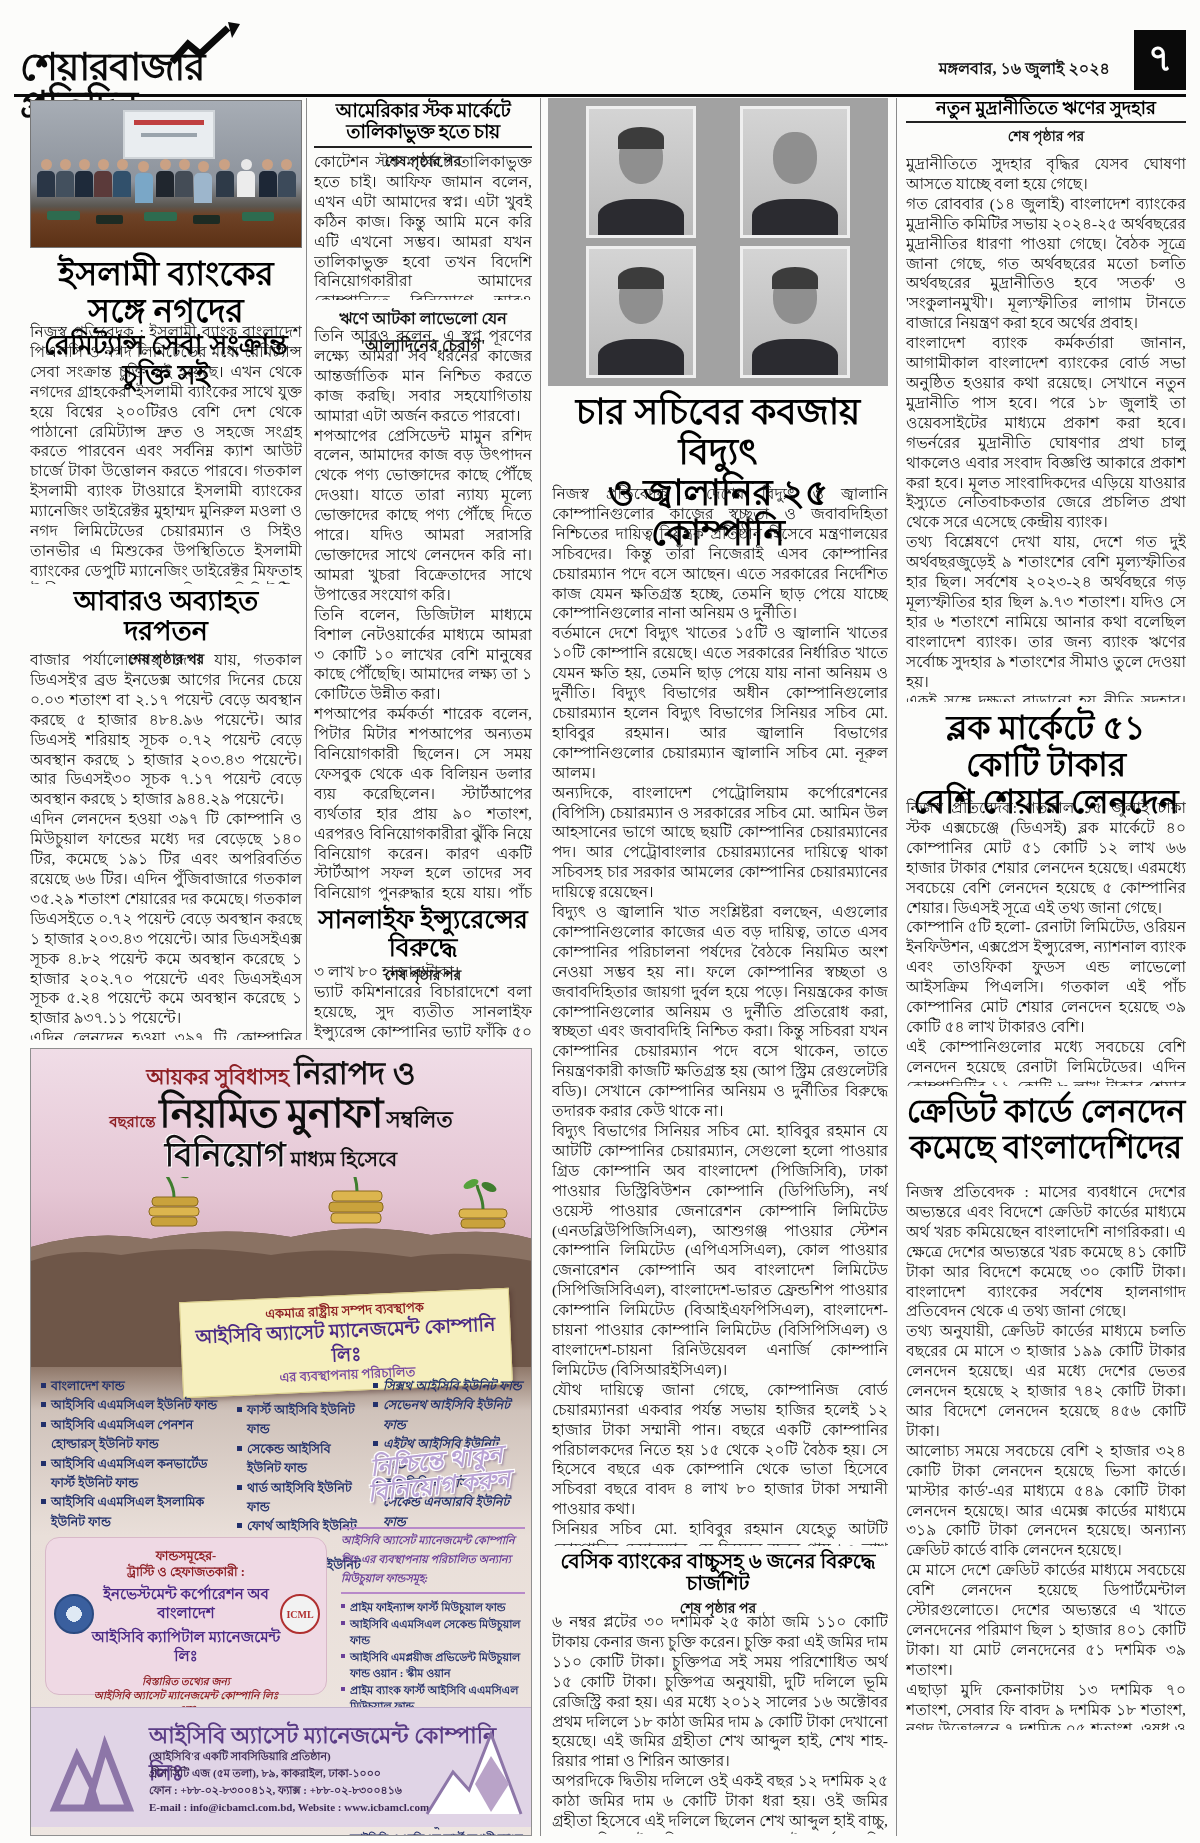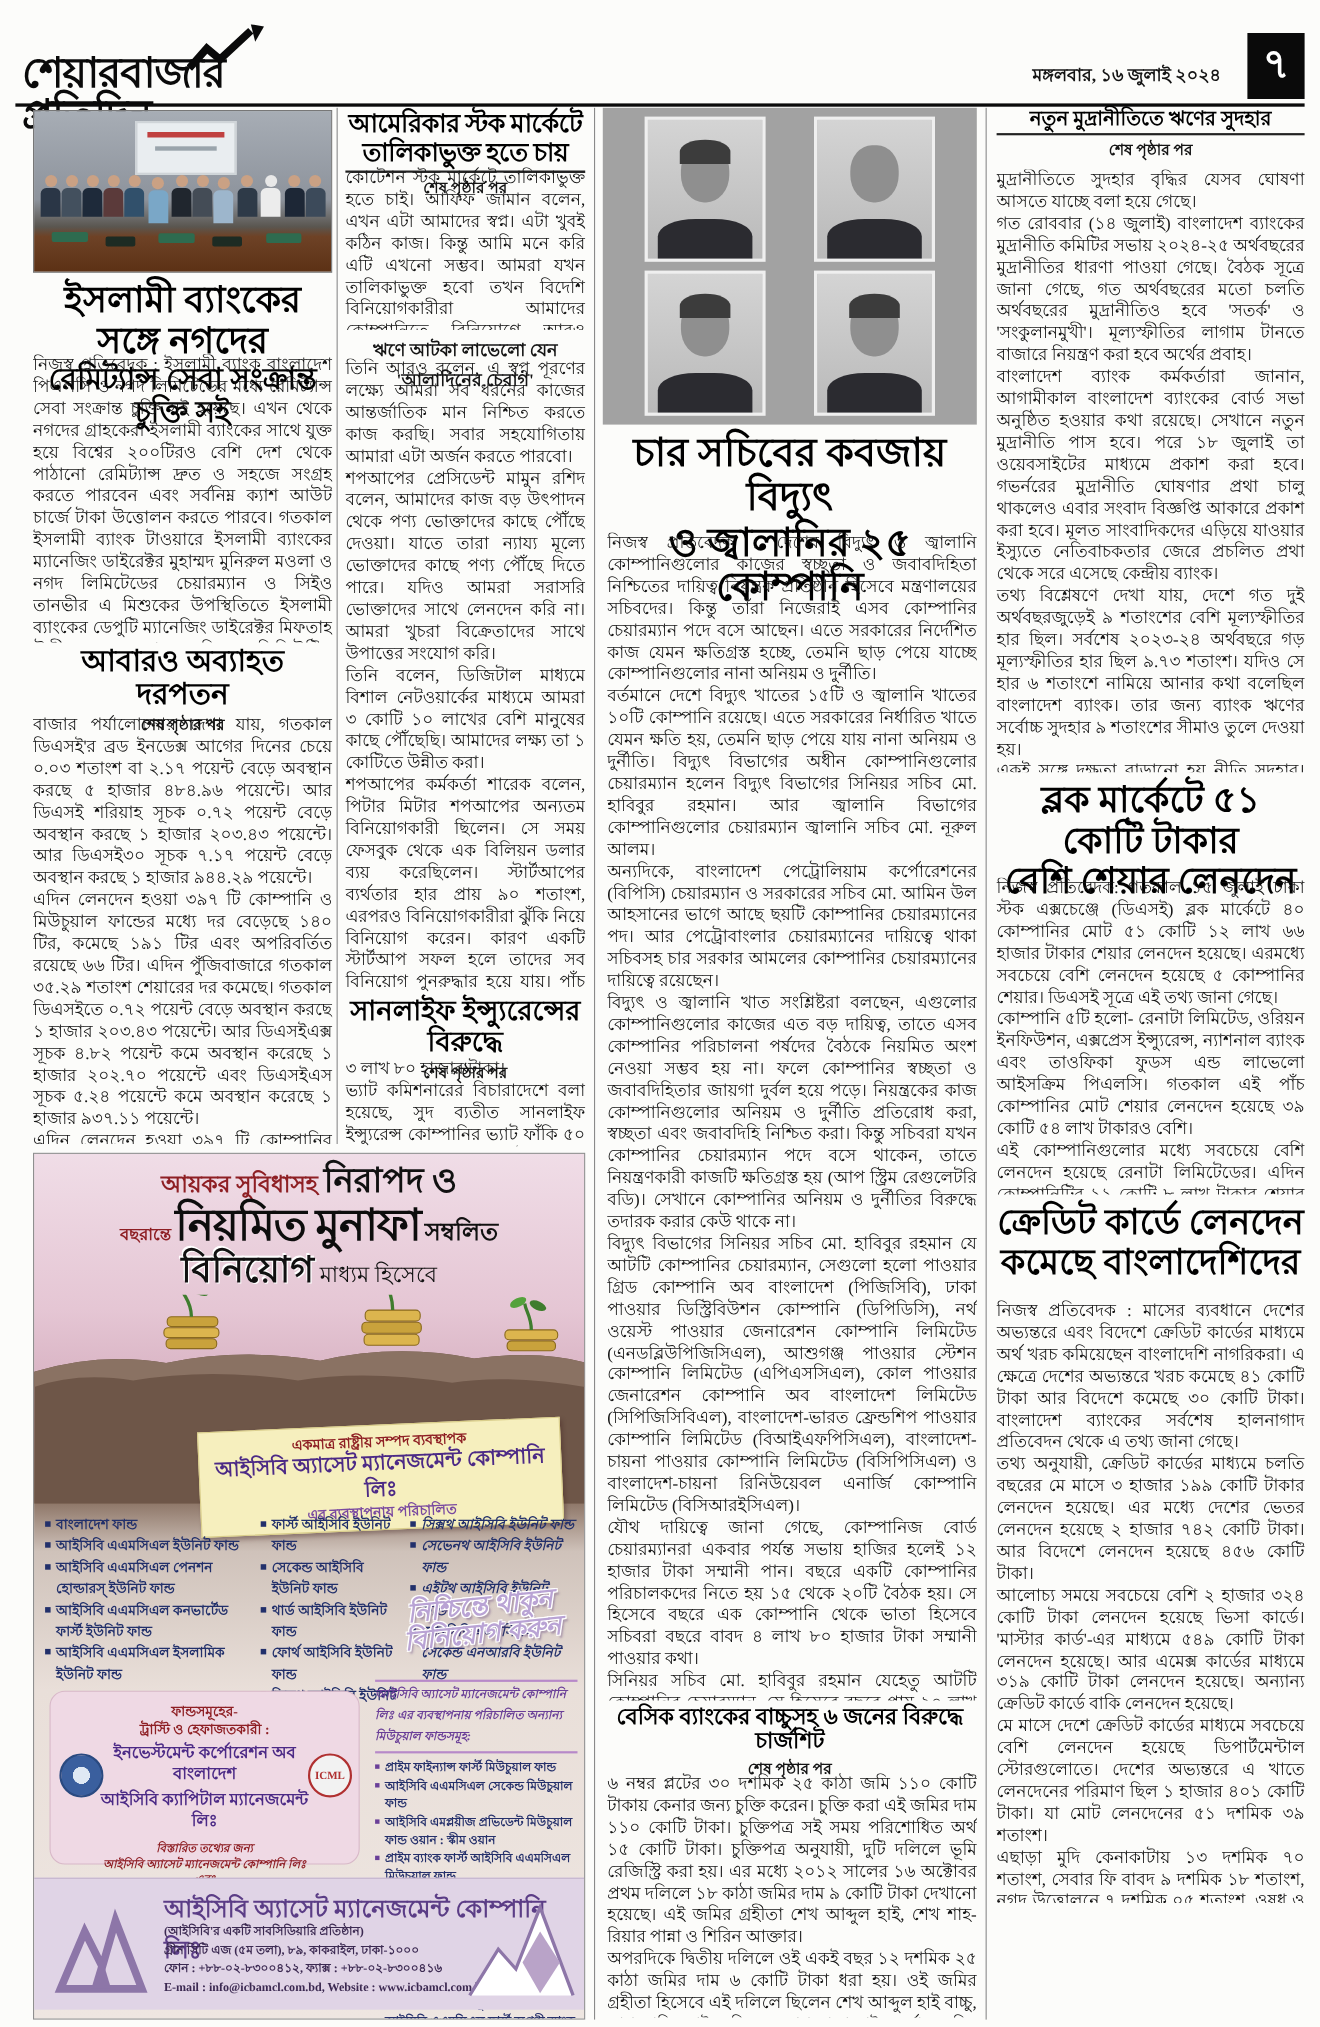--- a/index.html
+++ b/index.html
@@ -51,21 +51,21 @@
 
   
   .ad { position:absolute; left:30px; top:1048px; width:502px; height:788px; border:1px solid #8f8f8f; overflow:hidden;
     background:linear-gradient(#f0dde7 0%, #e5c6d4 18%, #d9b4c4 26%, #c5a0ad 32%, #8a7263 40%, #cfc2ba 46%, #e9dfd9 62%, #eee6e1 100%); }
   .ad-top { position:absolute; left:0; top:8px; width:100%; text-align:center; line-height:1.12; }
   .ad-top .r1 { font-size:21px; font-weight:900; color:#8e1f24; }
   .ad-top .r1 b { font-size:31px; color:#111; }
   .ad-top .r2 { font-size:15px; font-weight:900; color:#8e1f24; }
   .ad-top .r2 b { font-size:40px; color:#0d0d0d; letter-spacing:-1px; }
   .ad-top .r2 i { font-style:normal; font-size:22px; font-weight:900; color:#111; }
-  .ad-top .r3 { font-size:20px; font-weight:400; color:#111; }
+  .ad-top .r3 { font-size:20px; font-weight:700; color:#111; }
   .ad-top .r3 b { font-size:33px; text-shadow:1px 1px 0 #fff, -1px -1px 0 #fff; }
   .ad-banner { position:absolute; left:150px; top:246px; width:330px; padding:7px 8px; background:#f6efbe; border:1px solid #d9cd8a;
     transform:rotate(-2.5deg); text-align:center; line-height:1.25; box-shadow:2px 3px 4px rgba(60,30,30,.35); }
   .ad-banner .b1 { font-size:13px; font-weight:700; color:#8e1f24; }
   .ad-banner .b2 { font-size:19px; font-weight:900; color:#4c2a86; }
   .ad-banner .b3 { font-size:13px; font-weight:700; color:#7a4aa0; }
   .fund-cols { position:absolute; left:10px; top:328px; width:482px; display:flex; gap:6px; }
   .fund-col { flex:1; }
   .fund-item { font-size:12.5px; font-weight:700; color:#22306b; line-height:1.55; padding-left:10px; position:relative; }
   .fund-item::before { content:""; position:absolute; left:0; top:6px; width:5px; height:5px; background:#22306b; }
@@ -188,21 +188,21 @@
 
   <div style="position:absolute; left:30px; top:586px; width:272px;">
     <div class="headline" style="font-size:27px;">আবারও অব্যাহত দরপতন</div>
     <div class="continued">শেষ পৃষ্ঠার পর</div>
   </div>
   <div class="body" style="position:absolute; left:30px; top:650px; width:272px; height:390px;">বাজার পর্যালোচনায় দেখা যায়, গতকাল ডিএসই'র ব্রড ইনডেক্স আগের দিনের চেয়ে ০.০৩ শতাংশ বা ২.১৭ পয়েন্ট বেড়ে অবস্থান করছে ৫ হাজার ৪৮৪.৯৬ পয়েন্টে। আর ডিএসই শরিয়াহ সূচক ০.৭২ পয়েন্ট বেড়ে অবস্থান করছে ১ হাজার ২০৩.৪৩ পয়েন্টে। আর ডিএসই৩০ সূচক ৭.১৭ পয়েন্ট বেড়ে অবস্থান করছে ১ হাজার ৯৪৪.২৯ পয়েন্টে।
 এদিন লেনদেন হওয়া ৩৯৭ টি কোম্পানি ও মিউচুয়াল ফান্ডের মধ্যে দর বেড়েছে ১৪০ টির, কমেছে ১৯১ টির এবং অপরিবর্তিত রয়েছে ৬৬ টির। এদিন পুঁজিবাজারে গতকাল ৩৫.২৯ শতাংশ শেয়ারের দর কমেছে। গতকাল ডিএসইতে ০.৭২ পয়েন্ট বেড়ে অবস্থান করছে ১ হাজার ২০৩.৪৩ পয়েন্টে। আর ডিএসইএক্স সূচক ৪.৮২ পয়েন্ট কমে অবস্থান করেছে ১ হাজার ২০২.৭০ পয়েন্টে এবং ডিএসইএস সূচক ৫.২৪ পয়েন্টে কমে অবস্থান করেছে ১ হাজার ৯৩৭.১১ পয়েন্টে।
 এদিন লেনদেন হওয়া ৩৯৭ টি কোম্পানির মধ্যে মিউচুয়াল ফান্ডের মধ্যে দর বেড়েছে ৭০ টির, কমেছে ২৯৭ টির এবং অপরিবর্তিত রয়েছে ৩০ টির। অথচ পুঁজিবাজারে গত কারদিবসে ১৭.৬৩ শতাংশ শেয়ারের দর বেড়েছিল। এদিন ডিএসইতে ১৮ কোটি ৫৪ লাখ ৮৮ হাজার ৪৩৯ টি শেয়ার ১ লাখ ৬৭ হাজার ৭৫ বার হাতবদল হয়েছিল। আর দিন শেষে লেনদেন হয়েছিল ৬২২ কোটি ২৫ লাখ ৮৫ হাজার টাকা। সে হিসেবে গতকাল লেনদেন বেড়েছে ৩৯ কোটি ৯৮ লাখ হাজার টাকা। এদিকে গতকাল দিন শেষে চট্টগ্রাম স্টক এক্সচেঞ্জে (সিএসই) সাধারণ মূল্য সূচক সিএএসপিআই ০.১৮ শতাংশ বা ২৯.০১ পয়েন্ট কমে অবস্থান করেছে ১৫ হাজার ৬৩২.০৪ পয়েন্টে। এদিন লেনদেন হওয়া ২৪৬ টি কোম্পানি ও মিউচুয়াল ফান্ডের মধ্যে দর বেড়েছে ৭৫ টির, কমেছে ১৪৩ টির এবং অপরিবর্তিত রয়েছে ২৮ টির। গতকাল দিন শেষে সিএসইতে লেনদেন হয়েছে ৬ কোটি ৩০ লাখ ৪২ হাজার ৯১৮ টাকা।</div>
 
   <div style="position:absolute; left:314px; top:100px; width:218px;">
-    <div class="headline hl-underline" style="font-size:23px; letter-spacing:-0.5px;">আমেরিকার স্টক মার্কেটে তালিকাভুক্ত হতে চায়</div>
+    <div class="headline hl-underline" style="font-size:19px; letter-spacing:-0.5px;">আমেরিকার স্টক মার্কেটে তালিকাভুক্ত হতে চায়</div>
     <div class="continued">শেষ পৃষ্ঠার পর</div>
   </div>
   <div class="body" style="position:absolute; left:314px; top:152px; width:218px; height:148px;">কোটেশন স্টক মার্কেটে তালিকাভুক্ত হতে চাই। আফিফ জামান বলেন, এখন এটা আমাদের স্বপ্ন। এটা খুবই কঠিন কাজ। কিন্তু আমি মনে করি এটি এখনো সম্ভব। আমরা যখন তালিকাভুক্ত হবো তখন বিদেশি বিনিয়োগকারীরা আমাদের কোম্পানিতে বিনিয়োগে আরও আকৃষ্ট হবে। আমরা যদি একসঙ্গে কাজ করতে পারি, আশা করি আমরা বাংলাদেশের প্রথম তালিকাভুক্ত কোম্পানি হবো।</div>
   <div class="subhead-inline" style="position:absolute; left:314px; top:302px; width:218px;">ঋণে আটকা লাভেলো যেন 'আলাদিনের চেরাগ'</div>
   <div class="body" style="position:absolute; left:314px; top:326px; width:218px; height:576px;">তিনি আরও বলেন, এ স্বপ্ন পূরণের লক্ষ্যে আমরা সব ধরনের কাজের আন্তর্জাতিক মান নিশ্চিত করতে কাজ করছি। সবার সহযোগিতায় আমারা এটা অর্জন করতে পারবো।
 শপআপের প্রেসিডেন্ট মামুন রশিদ বলেন, আমাদের কাজ বড় উৎপাদন থেকে পণ্য ভোক্তাদের কাছে পৌঁছে দেওয়া। যাতে তারা ন্যায্য মূল্যে ভোক্তাদের কাছে পণ্য পৌঁছে দিতে পারে। যদিও আমরা সরাসরি ভোক্তাদের সাথে লেনদেন করি না। আমরা খুচরা বিক্রেতাদের সাথে উপাত্তের সংযোগ করি।
 তিনি বলেন, ডিজিটাল মাধ্যমে বিশাল নেটওয়ার্কের মাধ্যমে আমরা ৩ কোটি ১০ লাখের বেশি মানুষের কাছে পৌঁছেছি। আমাদের লক্ষ্য তা ১ কোটিতে উন্নীত করা।
 শপআপের কর্মকর্তা শারেক বলেন, পিটার মিটার শপআপের অন্যতম বিনিয়োগকারী ছিলেন। সে সময় ফেসবুক থেকে এক বিলিয়ন ডলার ব্যয় করেছিলেন। স্টার্টআপের ব্যর্থতার হার প্রায় ৯০ শতাংশ, এরপরও বিনিয়োগকারীরা ঝুঁকি নিয়ে বিনিয়োগ করেন। কারণ একটি স্টার্টআপ সফল হলে তাদের সব বিনিয়োগ পুনরুদ্ধার হয়ে যায়। পাঁচ বছর পর যাত্রা শুরু করে, আমরা এখন বলতে পারি আমরা সঠিক পথে আছি।
 শপআপের আর্থিক বিষয়ে কথা বলতে গিয়ে শারেক জানান, নেট প্রফিট অর্জন করেছে। শপআপের নেতৃত্বে সবচেয়ে বড় বিতরণ প্ল্যাটফর্ম, যা নতুন করে নেট প্রফিট করার বেশ আশাবাদী।
 মোকাম সিপিজি (কনজিউমার প্যাকেজড গুডস)-এ ব্যবসায়িক ইউনিটটি এসএমএসহ পণ্য ও সেবা বিক্রি নিবন্ধন করে অংশ নেবে। ২০২৩-২৪ অর্থবছরের জন্য তারা ১ হাজার কোটি টাকার বেশি রাজস্ব এবং ২৬ কোটি টাকার অপারেটিং মুনাফা অর্জন করেছে, যা বিগত বছরের তুলনায় ৩ গুণের বেশি প্রবৃদ্ধি।
@@ -336,21 +336,21 @@
     </div>
 
     <div class="fund-cols">
       <div class="fund-col">
         <div class="fund-item">বাংলাদেশ ফান্ড</div>
         <div class="fund-item">আইসিবি এএমসিএল ইউনিট ফান্ড</div>
         <div class="fund-item">আইসিবি এএমসিএল পেনশন হোল্ডারস্ ইউনিট ফান্ড</div>
         <div class="fund-item">আইসিবি এএমসিএল কনভার্টেড ফার্স্ট ইউনিট ফান্ড</div>
         <div class="fund-item">আইসিবি এএমসিএল ইসলামিক ইউনিট ফান্ড</div>
       </div>
-      <div class="fund-col" style="max-width:130px;">
+      <div class="fund-col" style="max-width:130px;margin-top:24px;">
         <div class="fund-item">ফার্স্ট আইসিবি ইউনিট ফান্ড</div>
         <div class="fund-item">সেকেন্ড আইসিবি ইউনিট ফান্ড</div>
         <div class="fund-item">থার্ড আইসিবি ইউনিট ফান্ড</div>
         <div class="fund-item">ফোর্থ আইসিবি ইউনিট ফান্ড</div>
         <div class="fund-item">ফিফথ আইসিবি ইউনিট ফান্ড</div>
       </div>
       <div class="fund-col" style="max-width:150px;font-style:italic;">
         <div class="fund-item">সিক্সথ আইসিবি ইউনিট ফান্ড</div>
         <div class="fund-item">সেভেনথ আইসিবি ইউনিট ফান্ড</div>
         <div class="fund-item">এইটথ আইসিবি ইউনিট ফান্ড</div>

